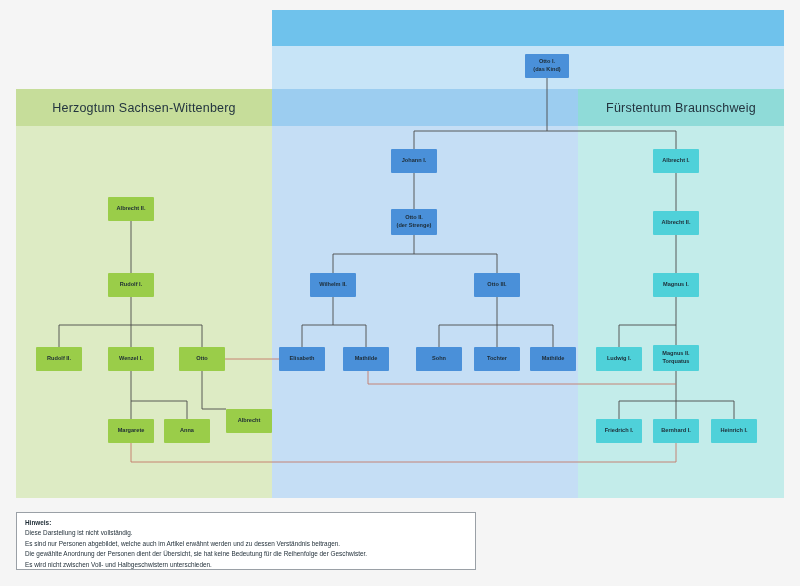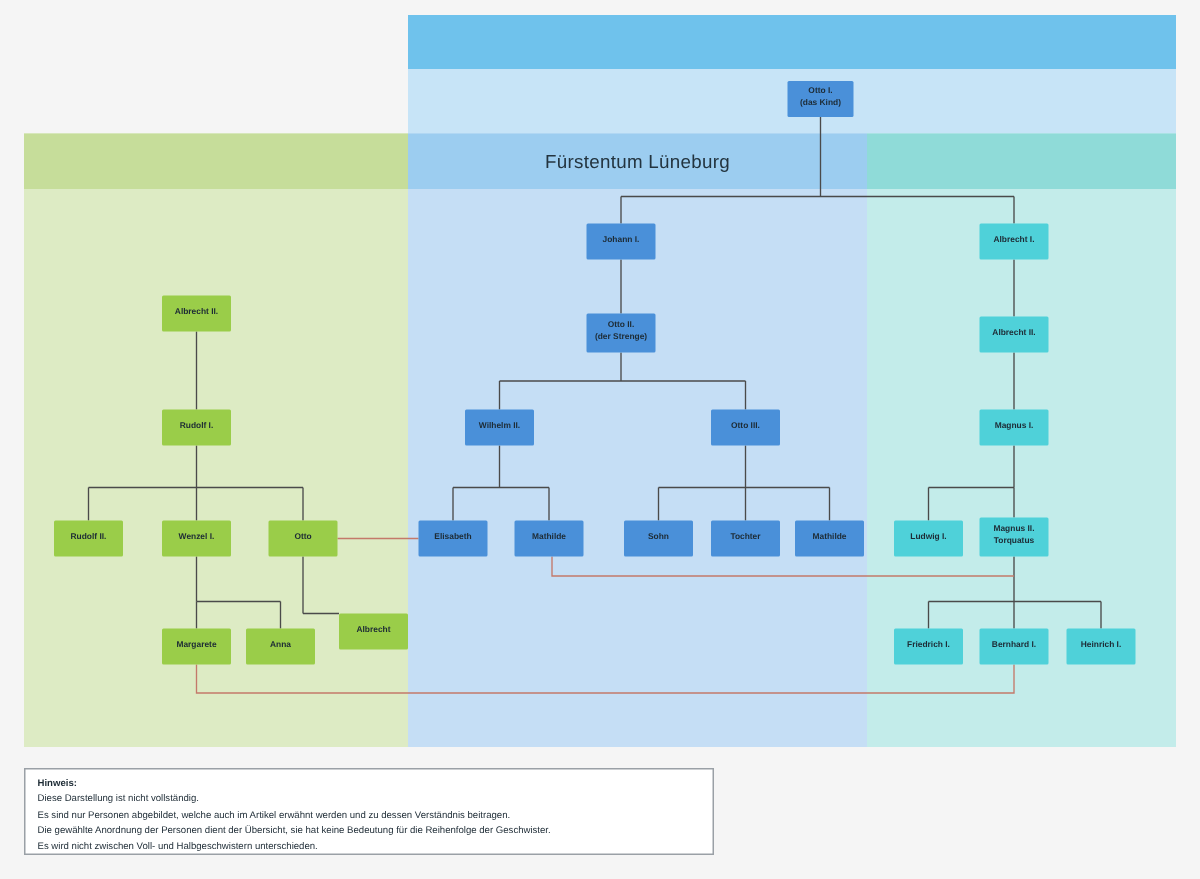--- a/index.html
+++ b/index.html
@@ -53,27 +53,28 @@
 <body>
 
 <div id="stage">
 
   <div class="band" style="left:272px;top:10px;width:512px;height:488px;background:#c7e4f7;"></div>
 
   <div class="band" style="left:272px;top:10px;width:512px;height:36px;background:#6fc2ec;"></div>
 
   <div class="band" style="left:16px;top:89px;width:256px;height:409px;background:#ddebc4;"></div>
   <div class="band" style="left:16px;top:89px;width:256px;height:37px;background:#c6dd9a;"></div>
+  <div class="band-title" style="left:16px;top:89px;width:256px;height:37px;">Herzogtum Sachsen-Wittenberg</div>
 
   <div class="band" style="left:272px;top:89px;width:306px;height:409px;background:#c5def5;"></div>
   <div class="band" style="left:272px;top:89px;width:306px;height:37px;background:#9ccdf0;"></div>
-  <div class="band-title" style="left:272px;top:89px;width:306px;height:37px;">Fürstentum Lüneburg</div>
 
   <div class="band" style="left:578px;top:89px;width:206px;height:409px;background:#c3ecea;"></div>
   <div class="band" style="left:578px;top:89px;width:206px;height:37px;background:#8fdbd8;"></div>
+  <div class="band-title" style="left:578px;top:89px;width:206px;height:37px;">Fürstentum Braunschweig</div>
 
   <svg class="links">
     <g stroke="#4a4a4a" stroke-width="0.9" fill="none">
 
       <path d="M547,78 L547,131"></path>
       <path d="M414,131 L676,131"></path>
       <path d="M414,131 L414,149"></path>
       <path d="M676,131 L676,149"></path>
 
       <path d="M414,173 L414,209"></path>

